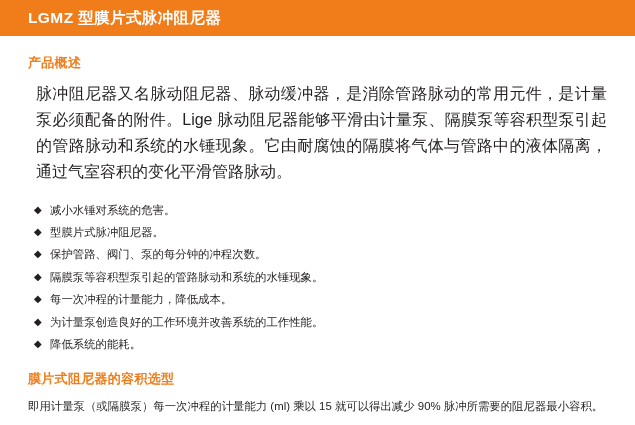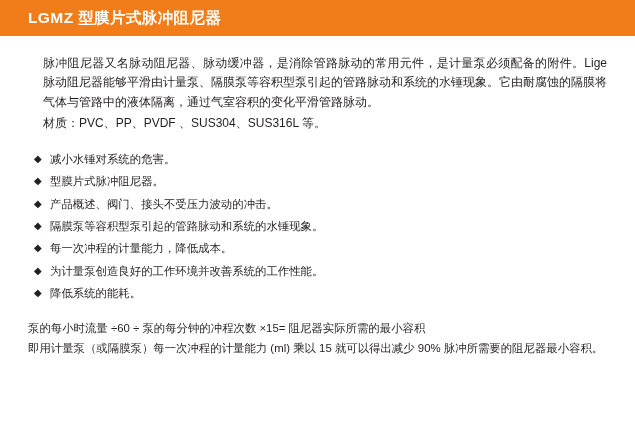--- a/index.html
+++ b/index.html
@@ -48,25 +48,25 @@
     margin-top: 18px;
   }
   .section-title {
     color: #f07d1a;
     font-size: 13px;
     font-weight: bold;
     margin-bottom: 9px;
     letter-spacing: 0.3px;
   }
   .para {
-    font-size: 12px;
+    font-size: 16px;
     line-height: 1.62;
     color: #231f20;
     text-align: justify;
-    margin: 0 0 2px 15px;
+    margin: 0 0 2px 8px;
   }
   
   .bullets {
     list-style: none;
     margin: 0;
     padding: 0;
   }
   .bullets li {
     display: flex;
     align-items: flex-start;
@@ -99,37 +99,37 @@
 
 <div class="page">
 
   <div class="header">
     <div class="header-title">LGMZ 型膜片式脉冲阻尼器</div>
   </div>
 
   <div class="content">
 
     <div class="section">
+      <div class="section-title">产品概述</div>
       <p class="para">脉冲阻尼器又名脉动阻尼器、脉动缓冲器，是消除管路脉动的常用元件，是计量泵必须配备的附件。Lige 脉动阻尼器能够平滑由计量泵、隔膜泵等容积型泵引起的管路脉动和系统的水锤现象。它由耐腐蚀的隔膜将气体与管路中的液体隔离，通过气室容积的变化平滑管路脉动。</p>
-      <p class="para">材质：PVC、PP、PVDF 、SUS304、SUS316L 等。</p>
     </div>
 
     <div class="section">
       <ul class="bullets">
         <li>
           <span class="bullet-mark">◆</span>
           <span class="bullet-text">减小水锤对系统的危害。</span>
         </li>
         <li>
           <span class="bullet-mark">◆</span>
           <span class="bullet-text">型膜片式脉冲阻尼器。</span>
         </li>
         <li>
           <span class="bullet-mark">◆</span>
-          <span class="bullet-text">产品概述、阀门、接头不受压力波动的冲击。</span>
+          <span class="bullet-text">保护管路、阀门、泵的每分钟的冲程次数。</span>
         </li>
         <li>
           <span class="bullet-mark">◆</span>
           <span class="bullet-text">隔膜泵等容积型泵引起的管路脉动和系统的水锤现象。</span>
         </li>
         <li>
           <span class="bullet-mark">◆</span>
           <span class="bullet-text">每一次冲程的计量能力，降低成本。</span>
         </li>
         <li>
@@ -137,19 +137,19 @@
           <span class="bullet-text">为计量泵创造良好的工作环境并改善系统的工作性能。</span>
         </li>
         <li>
           <span class="bullet-mark">◆</span>
           <span class="bullet-text">降低系统的能耗。</span>
         </li>
       </ul>
     </div>
 
     <div class="section">
-      <div class="line">泵的每小时流量 ÷60 ÷ 泵的每分钟的冲程次数 ×15= 阻尼器实际所需的最小容积</div>
+      <div class="section-title">膜片式阻尼器的容积选型</div>
       <div class="line">即用计量泵（或隔膜泵）每一次冲程的计量能力 (ml) 乘以 15 就可以得出减少 90% 脉冲所需要的阻尼器最小容积。</div>
 
     </div>
 
   </div>
 </div>
 
 </body></html>

